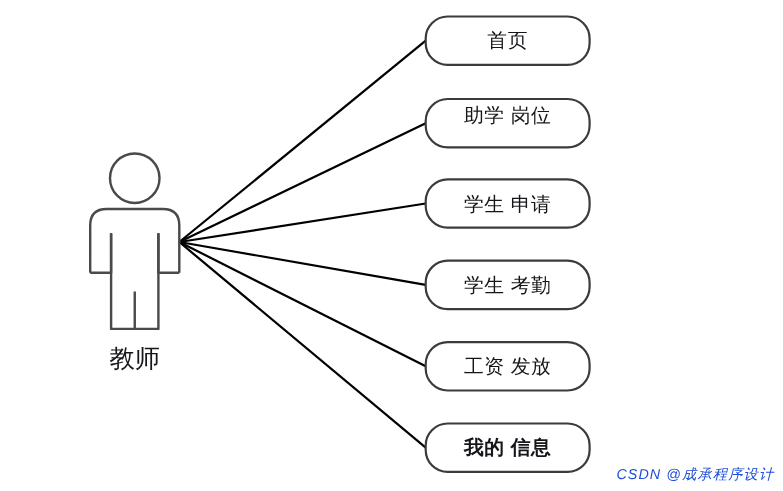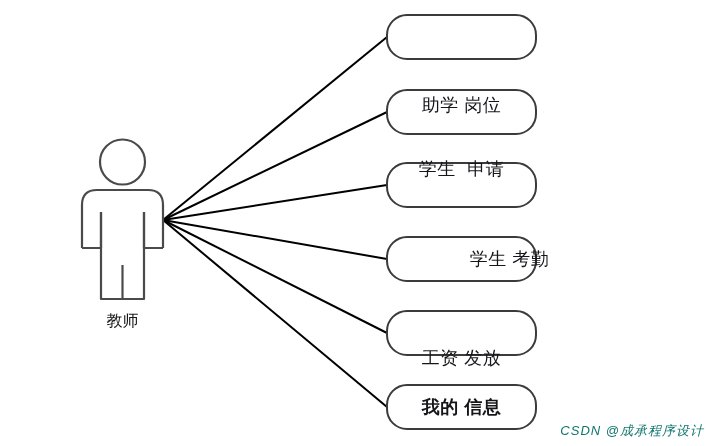--- a/index.html
+++ b/index.html
@@ -30,31 +30,31 @@
     align-items: center;
     justify-content: center;
     font-size: 18px;
     color: #16161a;
     letter-spacing: 0.5px;
     white-space: nowrap;
     pointer-events: none;
   }
   .actor-label {
     position: absolute;
-    font-size: 16px;
+    font-size: 23px;
     color: #16161a;
     white-space: nowrap;
     text-align: center;
   }
   .watermark {
     position: absolute;
     right: 8px;
     bottom: 6px;
     font-size: 13px;
-    color: #0f766e;
+    color: #1d4ed8;
     letter-spacing: 1px;
     white-space: nowrap;
     font-style: italic;
   }
 </style>
 </head>
 <body>
 
 <div id="diagram-canvas">
 
@@ -84,28 +84,29 @@
     <g fill="#ffffff" stroke="#3b3b3b" stroke-width="2">
       <rect x="387" y="15" width="149" height="44" rx="20" ry="20"></rect>
       <rect x="387" y="90" width="149" height="44" rx="20" ry="20"></rect>
       <rect x="387" y="163" width="149" height="44" rx="20" ry="20"></rect>
       <rect x="387" y="237" width="149" height="44" rx="20" ry="20"></rect>
       <rect x="387" y="311" width="149" height="44" rx="20" ry="20"></rect>
       <rect x="387" y="385" width="149" height="44" rx="20" ry="20"></rect>
     </g>
   </svg>
 
+  <div class="usecase-label" style="left:387px; top:15px; width:149px; height:44px;">首页</div>
 
   <div class="usecase-label" style="left:387px; top:90px; width:149px; height:29px;">助学 岗位</div>
 
-  <div class="usecase-label" style="left:387px; top:147px; width:149px; height:44px;font-family:Liberation Mono, monospace;">学生 申请</div>
+  <div class="usecase-label" style="left:387px; top:164px; width:149px; height:44px;">学生 申请</div>
 
-  <div class="usecase-label" style="left:387px; top:237px; width:149px; height:44px;padding-left:48px;">学生 考勤</div>
+  <div class="usecase-label" style="left:387px; top:237px; width:149px; height:44px;">学生 考勤</div>
 
-  <div class="usecase-label" style="left:387px; top:311px; width:149px; height:44px;margin-top:25px;">工资 发放</div>
+  <div class="usecase-label" style="left:387px; top:311px; width:149px; height:44px;">工资 发放</div>
 
   <div class="usecase-label" style="left:387px; top:385px; width:149px; height:44px;font-weight:bold;">我的 信息</div>
 
   <div class="actor-label" style="left:82px; top:311px; width:81px;">教师</div>
 
   <div class="watermark">CSDN @成承程序设计</div>
 
 </div>
 
 </body></html>

